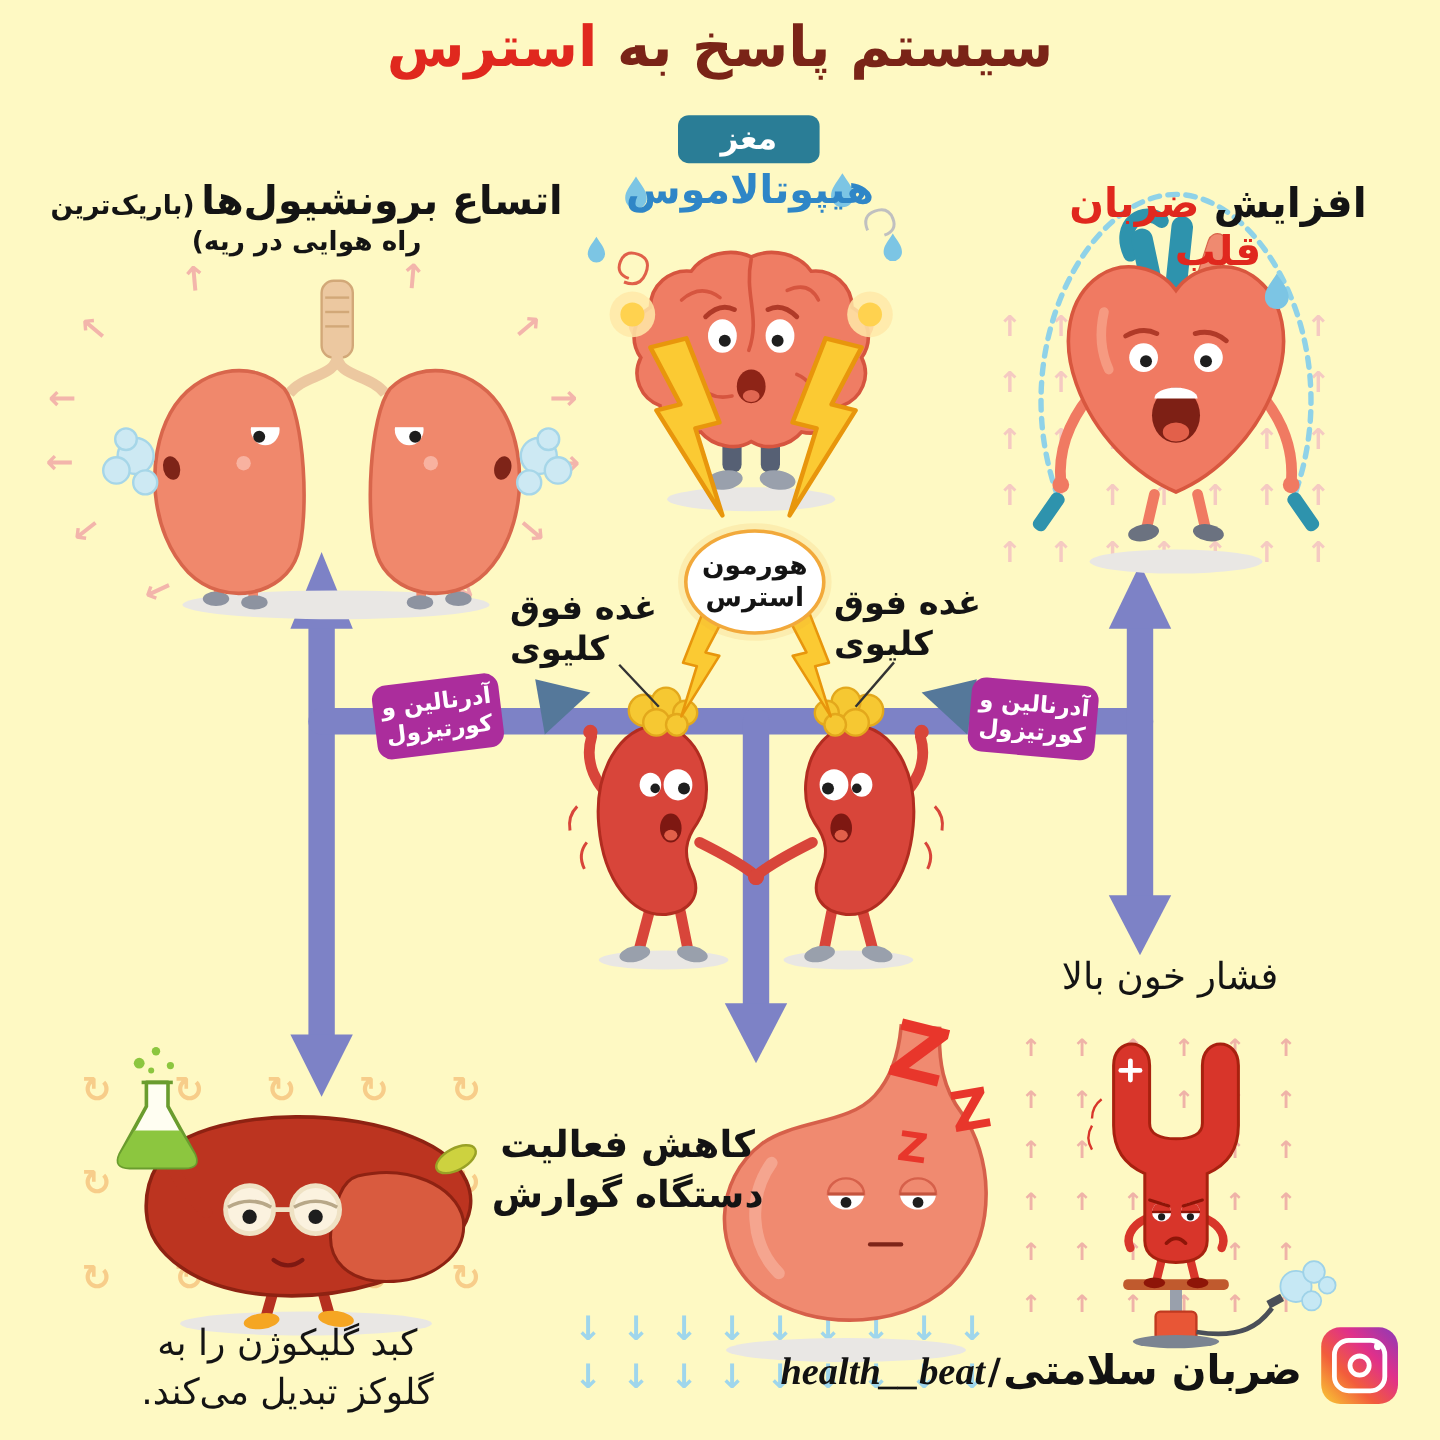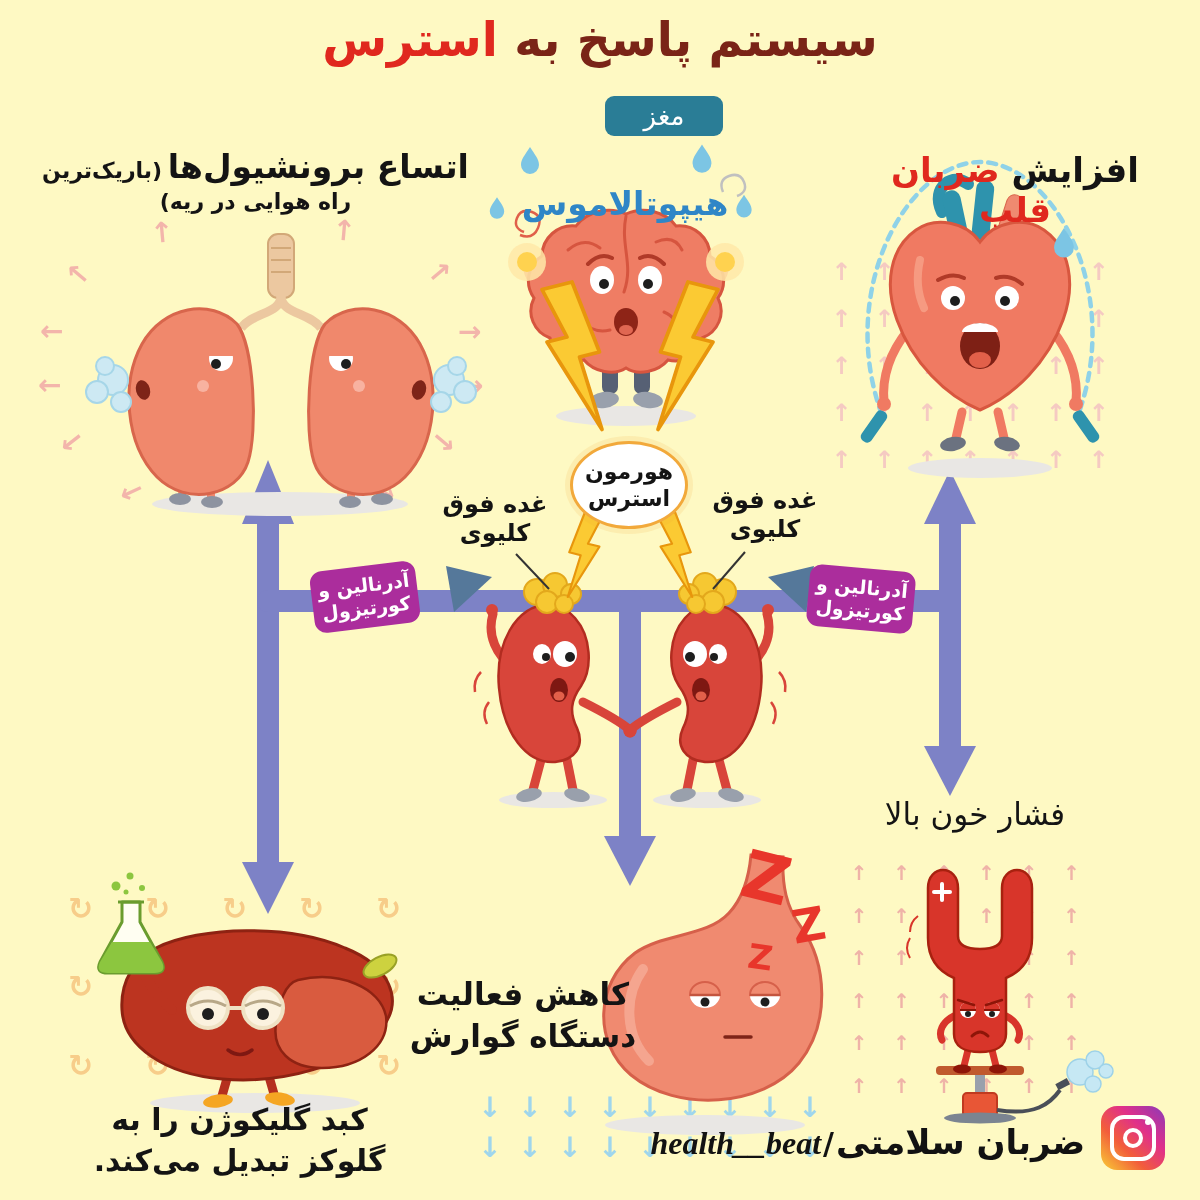--- a/index.html
+++ b/index.html
@@ -10,54 +10,54 @@
   svg{display:block;overflow:visible;}
 
   
   .title{position:absolute;top:12px;left:0;width:100%;text-align:center;direction:rtl;
          font-size:47px;font-weight:bold;z-index:6;}
   .title .t-main{color:#7a2417;}
   .title .t-red{color:#e0281e;}
 
   .brain-badge{position:absolute;left:565px;top:96px;width:118px;height:40px;background:#2a7d96;
          border-radius:9px;color:#fff;display:flex;align-items:center;justify-content:center;
-         font-size:26px;font-weight:normal;z-index:6;margin-left:40px;}
+         font-size:26px;font-weight:bold;z-index:6;}
   .hypo{position:absolute;left:460px;top:138px;width:330px;text-align:center;color:#2f86c7;
-         font-size:33px;font-weight:bold;z-index:6;margin-top:46px;}
+         font-size:33px;font-weight:bold;z-index:6;}
 
   .lungs-heading{position:absolute;left:28px;top:146px;width:455px;text-align:center;direction:rtl;
          font-weight:bold;line-height:1.28;z-index:6;}
   .lh-big{font-size:33px;}
   .lh-small{font-size:22px;}
 
   .heart-heading{position:absolute;left:862px;top:150px;width:306px;text-align:center;direction:rtl;
          font-weight:bold;font-size:34px;z-index:6;}
   .heart-heading .t-red{color:#e0281e;}
 
   .hormone{position:absolute;left:570px;top:441px;width:118px;height:88px;background:#fff;
          border:3.5px solid #f2a93b;border-radius:50%;display:flex;flex-direction:column;
          justify-content:center;align-items:center;z-index:6;font-weight:bold;font-size:22px;
          line-height:1.25;direction:rtl;box-shadow:0 0 0 5px rgba(242,169,59,.14);text-align:center;}
 
-  .gland-label{position:absolute;z-index:6;width:140px;text-align:center;font-weight:bold;
-         font-size:24px;line-height:1.2;direction:rtl;}
+  .gland-label{position:absolute;z-index:6;width:140px;text-align:left;font-weight:bold;
+         font-size:28px;line-height:1.2;direction:rtl;}
   .gl-left{left:425px;top:490px;}
   .gl-right{left:695px;top:486px;}
 
   .badge{position:absolute;z-index:6;width:106px;padding:8px 4px;background:#ab2d9c;border-radius:12px;
          color:#fff;font-weight:bold;font-size:19px;text-align:center;direction:rtl;line-height:1.22;}
   .badge-left{left:312px;top:566px;transform:rotate(-7deg);}
   .badge-right{left:808px;top:568px;transform:rotate(5deg);}
 
   .bp-heading{position:absolute;left:858px;top:796px;width:234px;text-align:center;font-size:31px;
          font-weight:normal;direction:rtl;z-index:6;}
   .stomach-caption{position:absolute;left:398px;top:934px;width:250px;text-align:center;font-size:31px;
-         font-weight:bold;direction:rtl;line-height:1.35;z-index:6;margin-top:40px;}
+         font-weight:bold;direction:rtl;line-height:1.35;z-index:6;}
   .liver-caption{position:absolute;left:52px;top:1100px;width:375px;text-align:center;font-size:30px;
-         font-weight:bold;direction:rtl;line-height:1.35;z-index:6;}
+         font-weight:normal;direction:rtl;line-height:1.35;z-index:6;}
 
   .zee{position:absolute;color:#e8362b;font-weight:bold;z-index:5;line-height:1;}
   .z-a{left:742px;top:846px;font-size:66px;transform:rotate(14deg);}
   .z-b{left:792px;top:902px;font-size:46px;transform:rotate(-10deg);}
   .z-c{left:748px;top:940px;font-size:34px;transform:rotate(8deg);}
 
   
   .grid-arrows{position:absolute;display:grid;justify-items:center;align-items:center;z-index:1;
          font-weight:bold;}
   .grid-arrows i{font-style:normal;line-height:1;}

